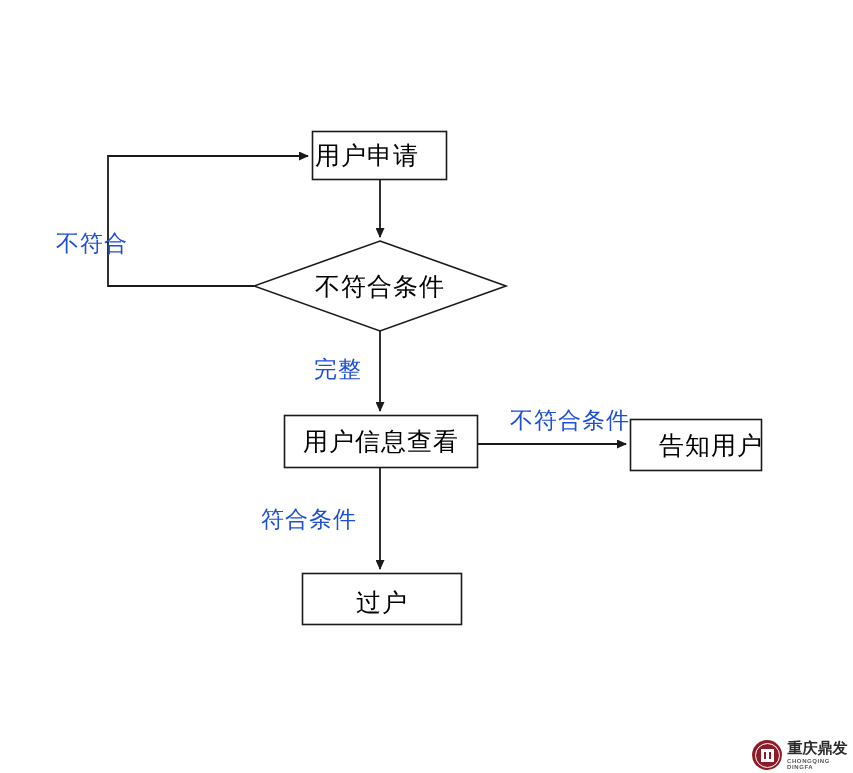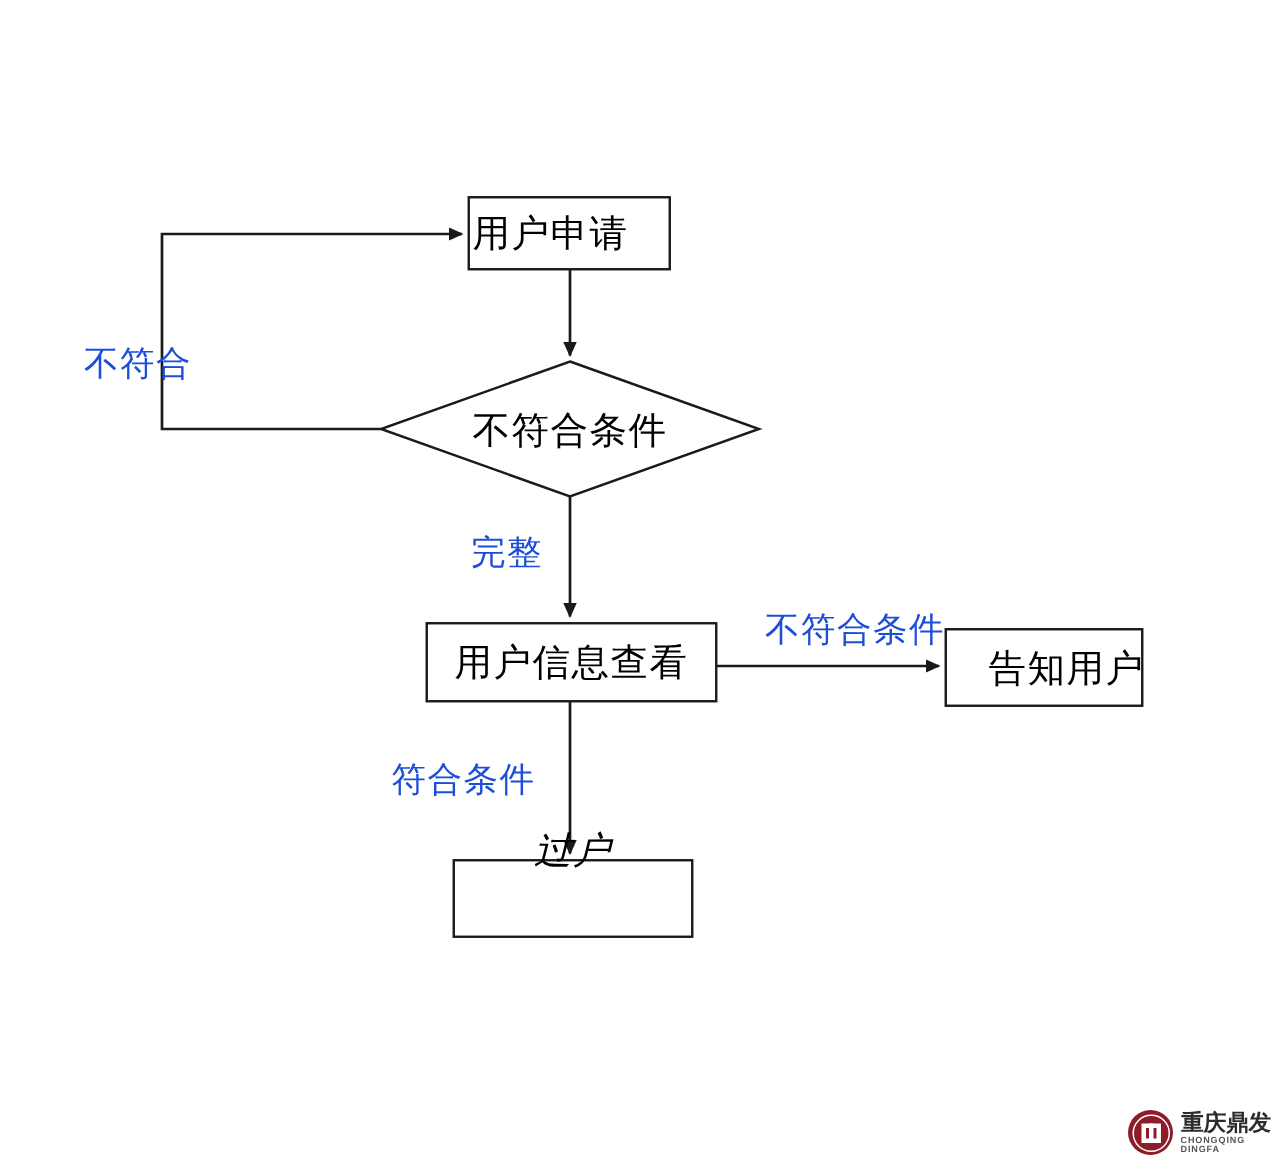--- a/index.html
+++ b/index.html
@@ -155,21 +155,21 @@
   </svg>
 
   <div class="node-label" style="left:312px; top:131px; width:110px; height:49px;">用户申请</div>
 
   <div class="node-label" style="left:254px; top:263px; width:252px; height:46px;">不符合条件</div>
 
   <div class="node-label" style="left:284px; top:415px; width:194px; height:53px;">用户信息查看</div>
 
   <div class="node-label" style="left:630px; top:419px; width:132px; height:52px;padding-left:15px;">告知用户</div>
 
-  <div class="node-label" style="left:302px; top:543px; width:160px; height:47px;font-style:italic;">过户</div>
+  <div class="node-label" style="left:302px; top:579px; width:160px; height:47px;">过户</div>
 
   <div class="edge-label" style="left:56px; top:232px;">不符合</div>
 
   <div class="edge-label" style="left:314px; top:358px;">完整</div>
 
   <div class="edge-label" style="left:492px; top:409px;margin-left:18px;">不符合条件</div>
 
   <div class="edge-label" style="left:261px; top:508px;font-family:Liberation Serif, serif;">符合条件</div>
 
   <div id="watermark">

